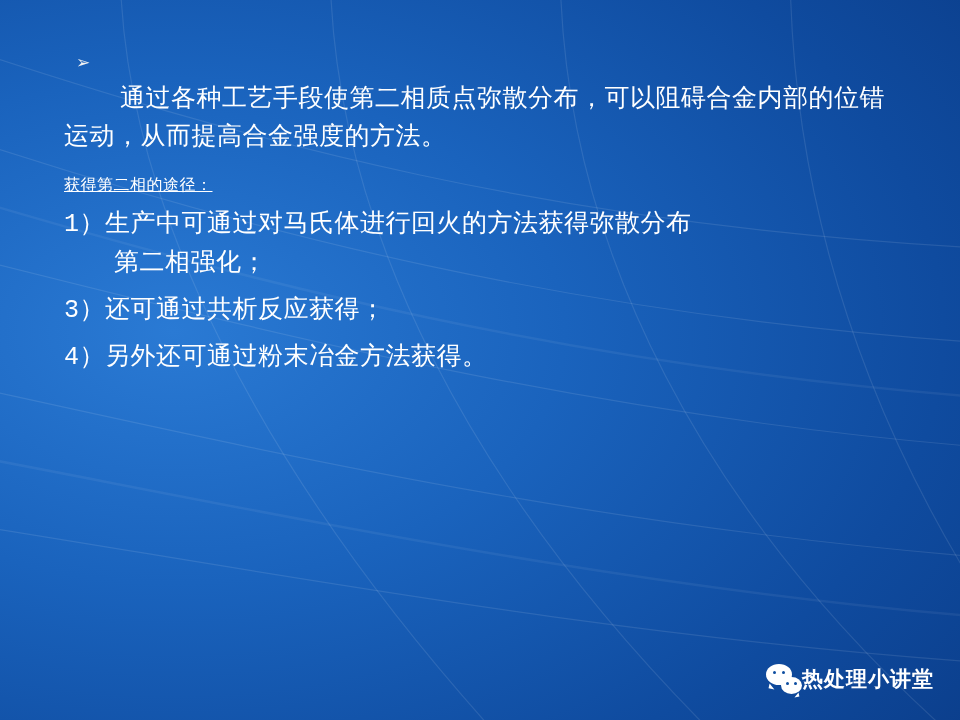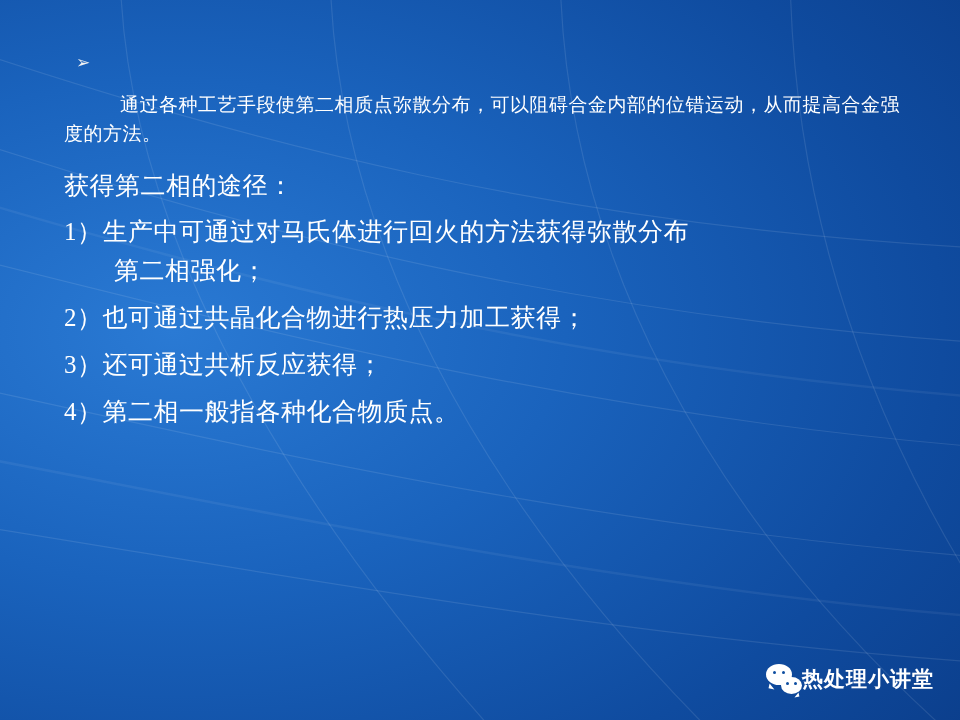--- a/index.html
+++ b/index.html
@@ -50,38 +50,40 @@
   .heading {
     font-size: 30px;
     line-height: 1.35;
     letter-spacing: 1px;
     white-space: nowrap;
   }
   .heading .u { text-decoration: underline; text-underline-offset: 3px; }
   .heading .colon { font-size: 24px; }
 
   .para {
-    font-size: 19px;
+    font-size: 25px;
     line-height: 1.52;
-    margin: 20px 0 0 0;
+    margin: 8px 0 0 0;
     letter-spacing: 0.5px;
   }
   .para.indent { text-indent: 56px; }
 
   .sub-head {
-    font-size: 25px;
+    font-size: 16px;
     line-height: 1.5;
     margin: 18px 0 2px 0;
     letter-spacing: 0.5px;
+    text-decoration: underline;
   }
 
   .list {
     margin: 4px 0 0 0;
     padding: 0;
     list-style: none;
+    font-family: Liberation Mono, monospace;
   }
   .list li {
     font-size: 25px;
     line-height: 1.56;
     letter-spacing: 0.5px;
     margin: 8px 0 0 0;
   }
   .list li .cont {
     display: block;
     text-indent: 50px;
@@ -177,27 +179,24 @@
     <p class="para indent">通过各种工艺手段使第二相质点弥散分布，可以阻碍合金内部的位错运动，从而提高合金强度的方法。</p>
 
     <p class="sub-head">获得第二相的途径：</p>
 
     <ul class="list">
       <li>
         <span>1）</span><span>生产中可通过对马氏体进行回火的方法获得弥散分布</span>
         <span class="cont">第二相强化；</span>
       </li>
       <li>
-        <span>2）</span><span>也可通过共晶化合物进行热压力加工获得；</span>
-      </li>
-      <li>
         <span>3）</span><span>还可通过共析反应获得；</span>
       </li>
       <li>
-        <span>4）</span><span>第二相一般指各种化合物质点。</span>
+        <span>4）</span><span>另外还可通过粉末冶金方法获得。</span>
       </li>
     </ul>
 
   </div>
 
   <div class="footer">
     <span class="wechat-icon">
       <span class="b1"></span>
       <span class="b2"></span>
       <span class="d d1"></span>

